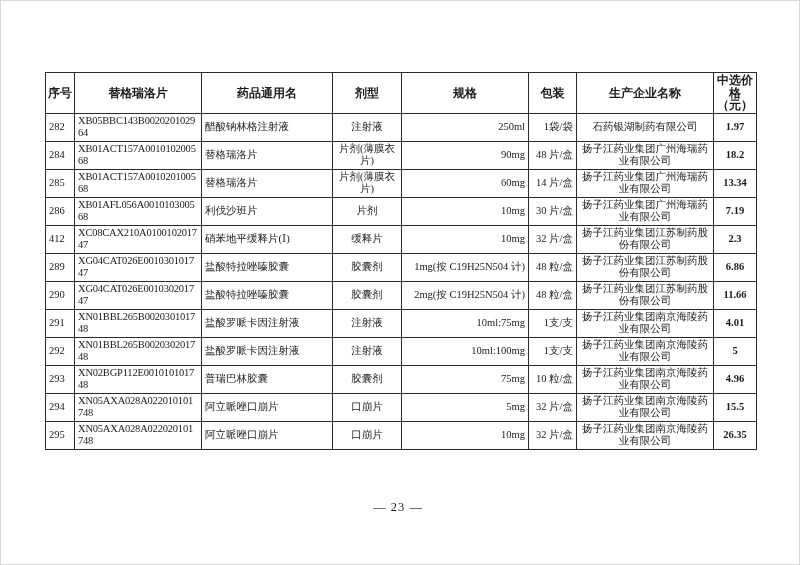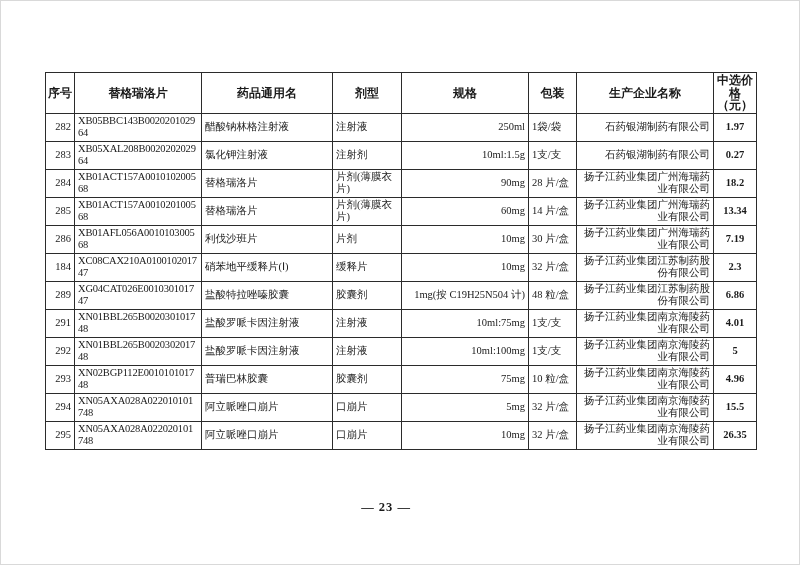--- a/index.html
+++ b/index.html
@@ -38,37 +38,36 @@
     word-break: break-all;
   }
   .drug-table th {
     font-weight: bold;
     font-size: 12px;
     text-align: center;
     height: 28px;
     padding: 1px 2px;
   }
   .drug-table td { height: 25px; }
-  .c0 { text-align: right; }
+  .c0 { text-align: left; }
   .c1 { text-align: left; font-size: 10px; letter-spacing: -0.2px; }
-  .c2 { text-align: left; font-family: Liberation Serif, serif; }
-  .c3 { }
+  .c2 { text-align: left; }
+  .c3 { text-align: center; }
   .c4 { text-align: right; }
-  .c5 { text-align: left; padding: 1px 1px; }
-  .c6 { text-align: right; }
+  .c5 { text-align: right; padding: 1px 1px; }
+  .c6 { text-align: center; }
   .c7 { text-align: center; padding: 1px 1px; font-weight: bold; }
   .page-footer {
     position: absolute;
-    left: 0;
+    left: 12px;
     top: 499px;
     width: 770px;
     text-align: center;
     font-size: 12.5px;
     letter-spacing: 1px;
-    font-weight: bold;
   }
 </style>
 </head>
 <body>
 
 <div class="page-frame">
   <table class="drug-table">
     <colgroup>
       <col style="width:29px">
       <col style="width:127px">
@@ -96,36 +95,26 @@
           <td class="c0">282</td>
           <td class="c1">XB05BBC143B002020102964</td>
           <td class="c2">醋酸钠林格注射液</td>
           <td class="c3">注射液</td>
           <td class="c4">250ml</td>
           <td class="c5">1袋/袋</td>
           <td class="c6">石药银湖制药有限公司</td>
           <td class="c7">1.97</td>
         </tr>
         <tr>
-          <td class="c0">283</td>
-          <td class="c1">XB05XAL208B002020202964</td>
-          <td class="c2">氯化钾注射液</td>
-          <td class="c3">注射剂</td>
-          <td class="c4">10ml:1.5g</td>
-          <td class="c5">1支/支</td>
-          <td class="c6">石药银湖制药有限公司</td>
-          <td class="c7">0.27</td>
-        </tr>
-        <tr>
           <td class="c0">284</td>
           <td class="c1">XB01ACT157A001010200568</td>
           <td class="c2">替格瑞洛片</td>
           <td class="c3">片剂(薄膜衣片)</td>
           <td class="c4">90mg</td>
-          <td class="c5">28 片/盒</td>
+          <td class="c5">48 片/盒</td>
           <td class="c6">扬子江药业集团广州海瑞药业有限公司</td>
           <td class="c7">18.2</td>
         </tr>
         <tr>
           <td class="c0">285</td>
           <td class="c1">XB01ACT157A001020100568</td>
           <td class="c2">替格瑞洛片</td>
           <td class="c3">片剂(薄膜衣片)</td>
           <td class="c4">60mg</td>
           <td class="c5">14 片/盒</td>
@@ -136,38 +125,48 @@
           <td class="c0">286</td>
           <td class="c1">XB01AFL056A001010300568</td>
           <td class="c2">利伐沙班片</td>
           <td class="c3">片剂</td>
           <td class="c4">10mg</td>
           <td class="c5">30 片/盒</td>
           <td class="c6">扬子江药业集团广州海瑞药业有限公司</td>
           <td class="c7">7.19</td>
         </tr>
         <tr>
-          <td class="c0">184</td>
+          <td class="c0">412</td>
           <td class="c1">XC08CAX210A010010201747</td>
           <td class="c2">硝苯地平缓释片(Ⅰ)</td>
           <td class="c3">缓释片</td>
           <td class="c4">10mg</td>
           <td class="c5">32 片/盒</td>
           <td class="c6">扬子江药业集团江苏制药股份有限公司</td>
           <td class="c7">2.3</td>
         </tr>
         <tr>
           <td class="c0">289</td>
           <td class="c1">XG04CAT026E001030101747</td>
           <td class="c2">盐酸特拉唑嗪胶囊</td>
           <td class="c3">胶囊剂</td>
           <td class="c4">1mg(按 C19H25N504 计)</td>
           <td class="c5">48 粒/盒</td>
           <td class="c6">扬子江药业集团江苏制药股份有限公司</td>
           <td class="c7">6.86</td>
+        </tr>
+        <tr>
+          <td class="c0">290</td>
+          <td class="c1">XG04CAT026E001030201747</td>
+          <td class="c2">盐酸特拉唑嗪胶囊</td>
+          <td class="c3">胶囊剂</td>
+          <td class="c4">2mg(按 C19H25N504 计)</td>
+          <td class="c5">48 粒/盒</td>
+          <td class="c6">扬子江药业集团江苏制药股份有限公司</td>
+          <td class="c7">11.66</td>
         </tr>
         <tr>
           <td class="c0">291</td>
           <td class="c1">XN01BBL265B002030101748</td>
           <td class="c2">盐酸罗哌卡因注射液</td>
           <td class="c3">注射液</td>
           <td class="c4">10ml:75mg</td>
           <td class="c5">1支/支</td>
           <td class="c6">扬子江药业集团南京海陵药业有限公司</td>
           <td class="c7">4.01</td>

